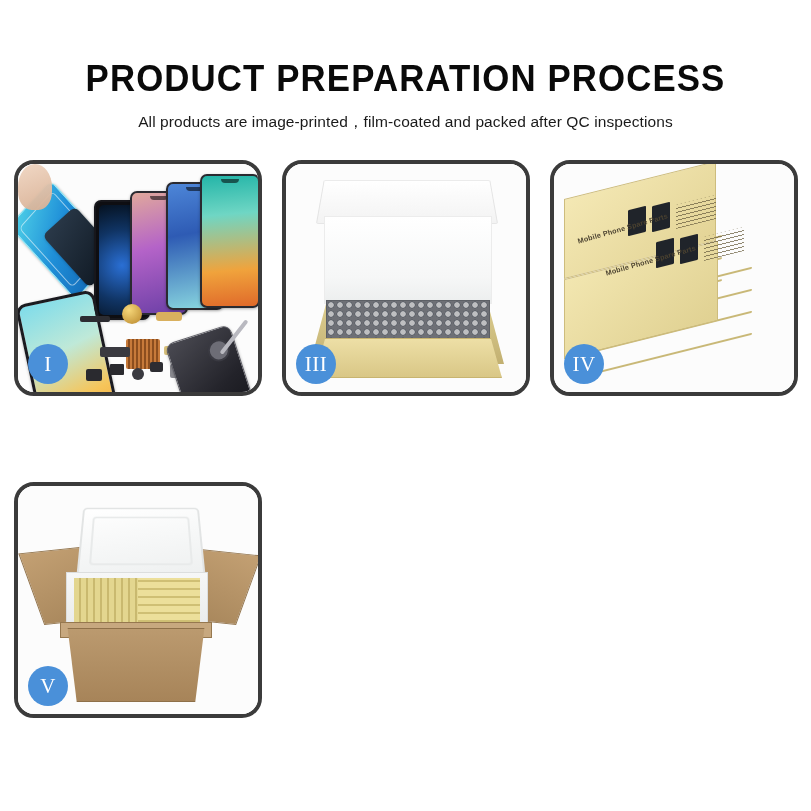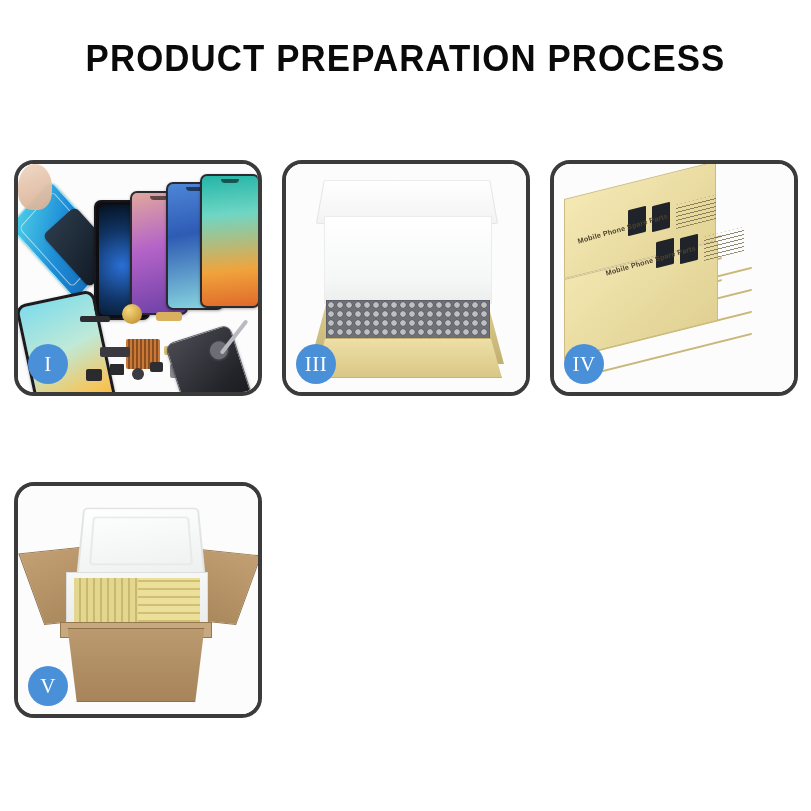--- a/index.html
+++ b/index.html
@@ -5,21 +5,21 @@
   html,body{margin:0;padding:0;}
   body{
     width:811px;height:811px;
     background:#ffffff;
     font-family:"Liberation Sans", sans-serif;
     overflow:hidden;
   }
   .page{position:relative;width:811px;height:811px;background:#fff;}
 
   
-  .header{padding-top:40px;text-align:center;}
+  .header{padding-top:60px;text-align:center;}
   .title{
     font-size:37px;font-weight:600;letter-spacing:1.2px;
     color:#0a0a0a;line-height:1;
     transform:scaleX(0.94);transform-origin:center;
     white-space:nowrap;
   }
   .subtitle{
     margin-top:15px;font-size:15.5px;color:#1a1a1a;
     letter-spacing:.1px;white-space:nowrap;
   }
@@ -313,20 +313,21 @@
   .tape1{left:44px;top:104px;width:20px;height:22px;transform:skewY(22deg);}
   .tape2{left:46px;top:168px;width:20px;height:22px;transform:skewY(22deg);}
 </style>
 </head>
 <body>
 
 <div class="page">
 
   <div class="header">
     <div class="title">PRODUCT PREPARATION PROCESS</div>
+    <div class="subtitle">All products are image-printed，film-coated and packed after QC inspections</div>
   </div>
 
   <div class="grid">
 
     <div class="panel p1">
       <div class="photo">
         <div class="ph film"></div>
         <div class="ph film-dark"></div>
         <div class="ph ph-a">
             <span class="notch"></span>

